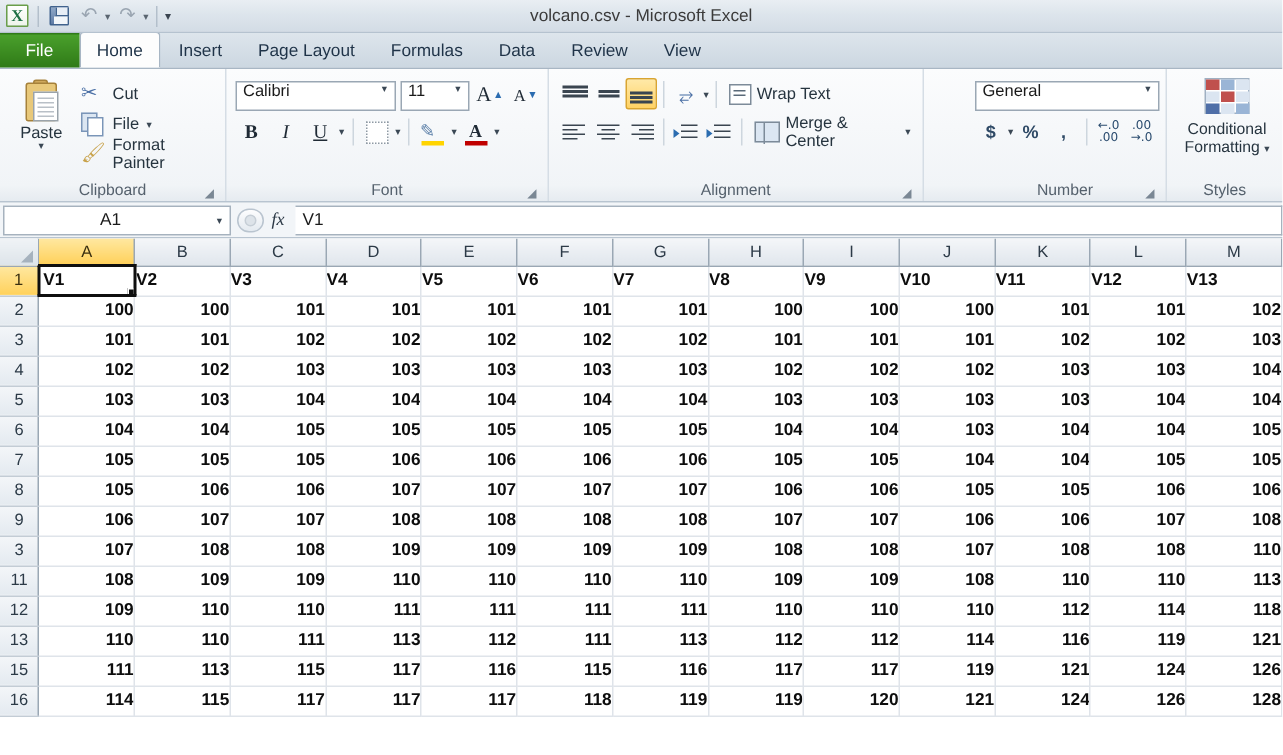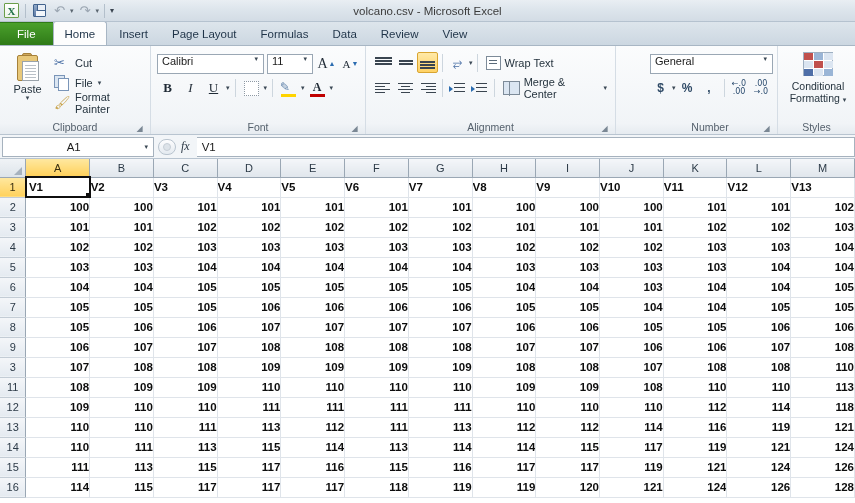--- a/index.html
+++ b/index.html
@@ -845,36 +845,20 @@
           <td class="cell num">111</td>
           <td class="cell num">113</td>
           <td class="cell num">112</td>
           <td class="cell num">112</td>
           <td class="cell num">114</td>
           <td class="cell num">116</td>
           <td class="cell num">119</td>
           <td class="cell num">121</td>
         </tr>
         <tr>
-          <td class="rowhead">14</td>
-          <td class="cell num">110</td>
-          <td class="cell num">111</td>
-          <td class="cell num">113</td>
-          <td class="cell num">115</td>
-          <td class="cell num">114</td>
-          <td class="cell num">113</td>
-          <td class="cell num">114</td>
-          <td class="cell num">114</td>
-          <td class="cell num">115</td>
-          <td class="cell num">117</td>
-          <td class="cell num">119</td>
-          <td class="cell num">121</td>
-          <td class="cell num">124</td>
-        </tr>
-        <tr>
           <td class="rowhead">15</td>
           <td class="cell num">111</td>
           <td class="cell num">113</td>
           <td class="cell num">115</td>
           <td class="cell num">117</td>
           <td class="cell num">116</td>
           <td class="cell num">115</td>
           <td class="cell num">116</td>
           <td class="cell num">117</td>
           <td class="cell num">117</td>

